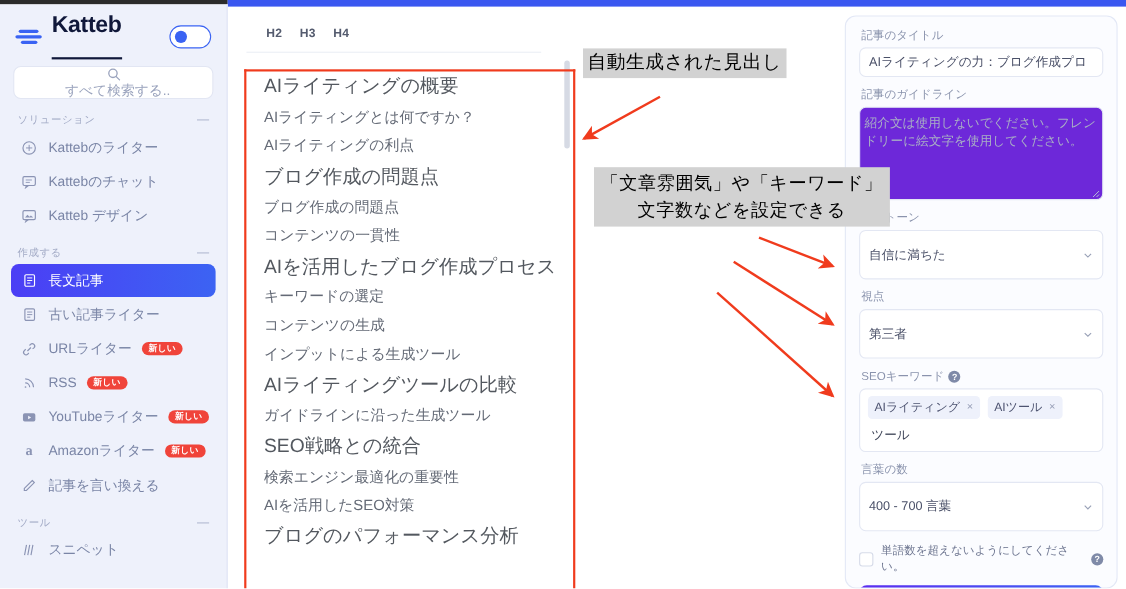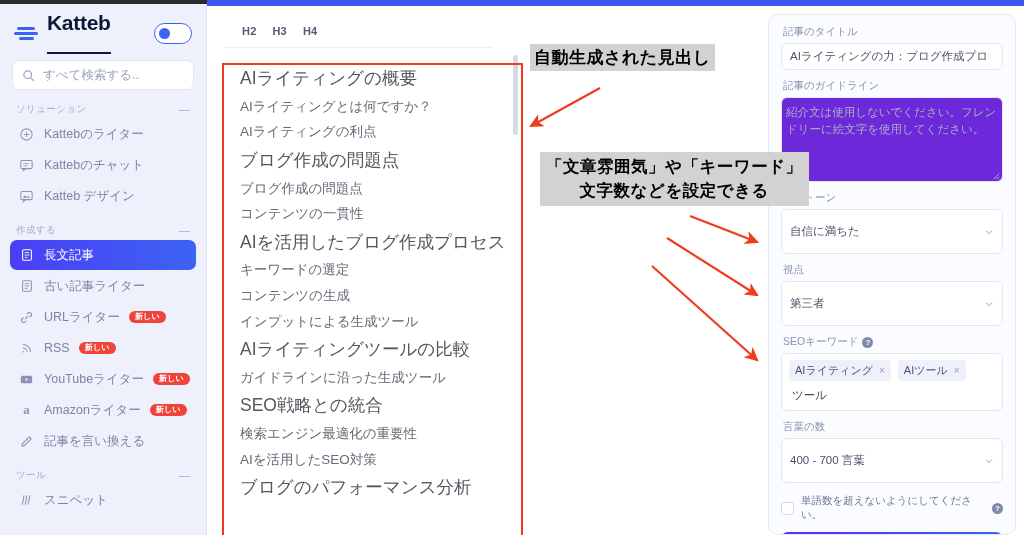--- a/index.html
+++ b/index.html
@@ -32,21 +32,21 @@
     border-bottom:2.5px solid #10183a; line-height:1.05; padding-bottom:18px;
   }
   .toggle {
     margin-left:auto; width:38px; height:21px; border-radius:11px;
     border:1.5px solid #3a63f3; background:#fff; position:relative; cursor:pointer;
   }
   .toggle .knob { position:absolute; left:4px; top:4px; width:11px; height:11px; border-radius:50%; background:#3a63f3; }
 
   .searchbox {
     margin:6px 12px 0 12px; height:30px; background:#fff; border:1px solid #e2e6f3;
-    border-radius:7px; display:flex; align-items:center; padding:0 9px; cursor:text;
+    border-radius:7px; display:flex; align-items:center; padding:0 9px; cursor:text;flex-direction:column;
   }
   .searchbox svg { flex:0 0 auto; }
   .searchbox span { font-size:12.5px; color:#9aa3bd; margin-left:8px; }
 
   .secthead {
     display:flex; align-items:center; justify-content:space-between;
     padding:0 16px; margin-top:13px; margin-bottom:3px;
   }
   .secthead .t { font-size:9.5px; color:#a3abc6; letter-spacing:.4px; }
   .secthead .m { font-size:11px; color:#a3abc6; line-height:1; }
@@ -130,21 +130,21 @@
   .cbox { width:13px; height:13px; border:1.5px solid #d6dbe9; border-radius:3px; background:#fff; cursor:pointer; flex:0 0 auto; }
   .checkrow .lbl { font-size:10.5px; color:#6d7590; }
   .nextbtn {
     margin-top:10px; height:30px; border-radius:7px; cursor:pointer;
     background:linear-gradient(90deg,#5b2df0 0%,#3b63f4 100%);
     color:#fff; font-size:12.5px; display:flex; align-items:center; justify-content:center;
   }
 
   
   .callout {
-    position:absolute; background:#d2d2d2; color:#000; font-weight:bold;
+    position:absolute; background:#d2d2d2; color:#000; font-weight:normal;
     font-family:"DejaVu Sans","Liberation Sans",sans-serif;
     letter-spacing:.5px; white-space:pre; text-align:center;
   }
   #callout1 { left:530px; top:44px; font-size:17px; padding:2px 4px; line-height:1.35; }
   #callout2 { left:540px; top:152px; font-size:16.5px; padding:3px 6px; line-height:1.45; }
   .arrows { position:absolute; left:0; top:0; width:1024px; height:535px; pointer-events:none; }
 </style>
 </head>
 <body>
 

